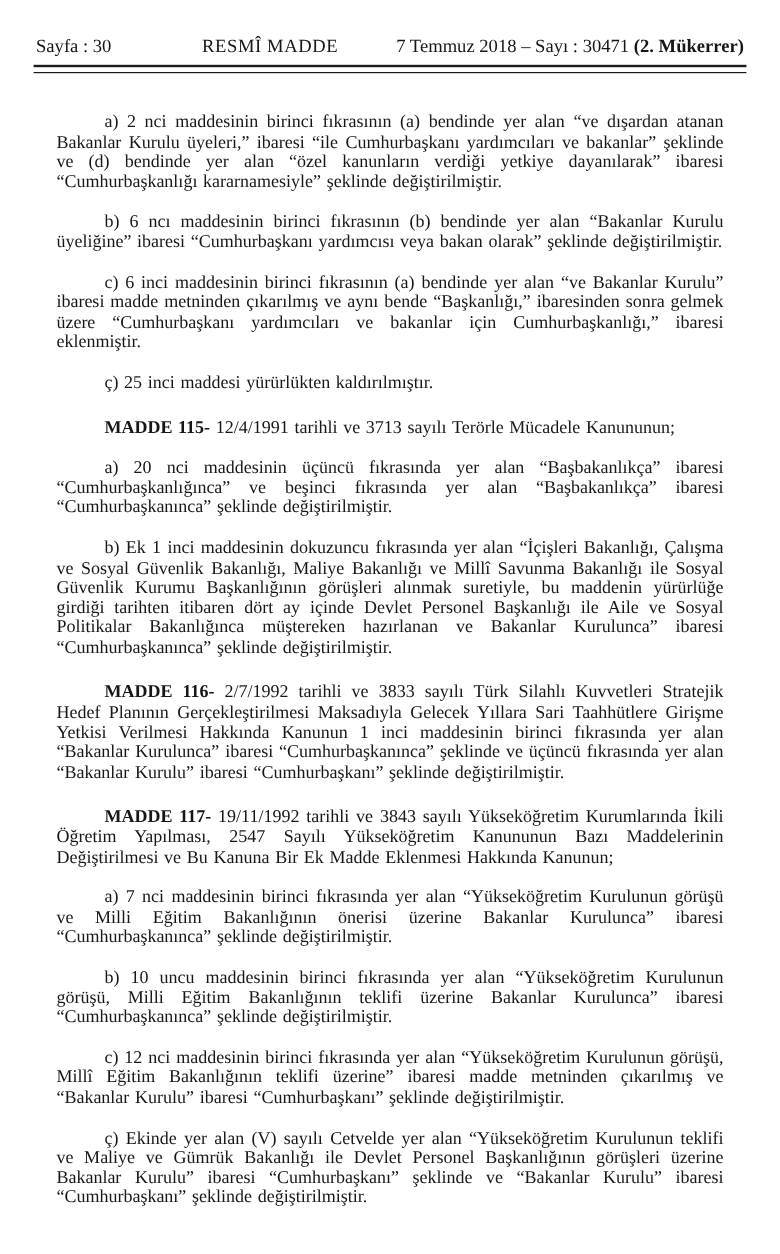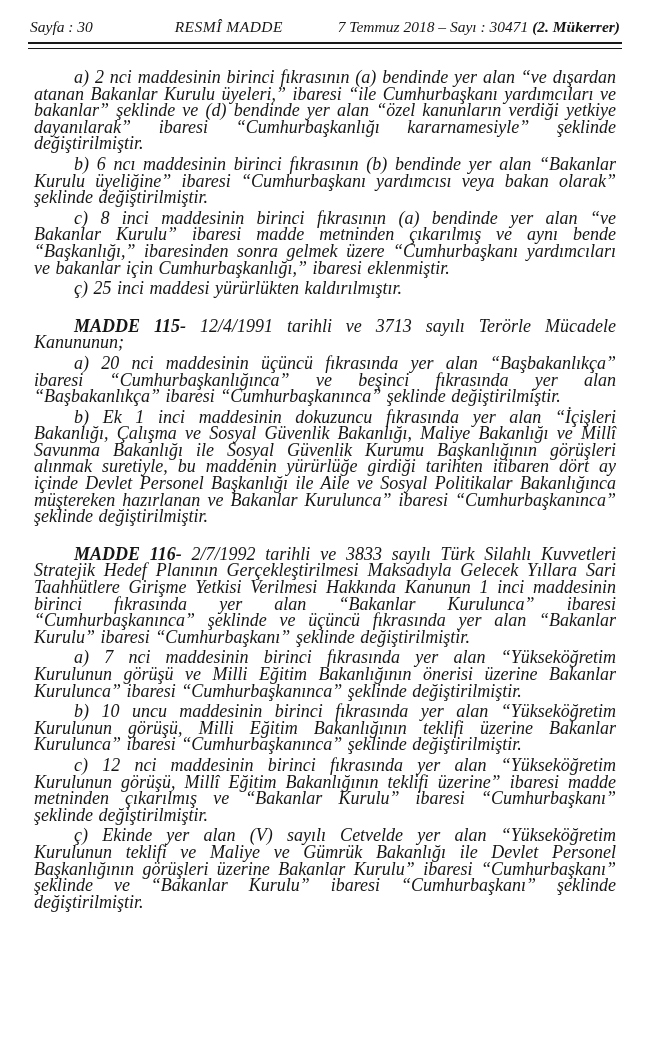--- a/index.html
+++ b/index.html
@@ -11,22 +11,21 @@
     width: 650px;
     height: 1045px;
     font-family: "Liberation Serif", "DejaVu Serif", serif;
     color: #161616;
     overflow: hidden;
   }
   .page {
     box-sizing: border-box;
     width: 650px;
     height: 917px;
-    padding: 14px 28px 10px 28px;
-    font-style: italic;
+    padding: 26px 28px 10px 28px;
   }
   .header-row {
     display: flex;
     justify-content: space-between;
     align-items: baseline;
     font-size: 15.5px;
     padding: 4px 2px 6px 2px;
   }
   .header-left { min-width: 90px; text-align: left; }
   .header-center { text-align: center; letter-spacing: 0.5px; }
@@ -35,22 +34,22 @@
   .double-rule {
     height: 4px;
     border-top: 2.5px solid #1a1a1a;
     border-bottom: 1.5px solid #1a1a1a;
     margin: 0 0 14px 0;
   }
   .content {
     padding: 2px 2px 0 2px;
   }
   .content p {
-    margin: 4px;
-    font-size: 18px;
+    margin: 17px;
+    font-size: 15px;
     line-height: 16.6px;
     text-align: justify;
     text-indent: 40px;
     word-spacing: 1px;
   }
   .content p.spaced {
     margin-top: 21px;
   }
   .lead { font-weight: bold; }
 </style>
@@ -63,29 +62,30 @@
     <span class="header-left">Sayfa : 30</span>
     <span class="header-center">RESMÎ MADDE</span>
     <span class="header-right"><span>7 Temmuz 2018 – Sayı : 30471 </span><span class="bold">(2. Mükerrer)</span></span>
   </div>
 
   <div class="double-rule"></div>
 
   <div class="content">
     <p><span>a) 2 nci maddesinin birinci fıkrasının (a) bendinde yer alan “ve dışardan atanan Bakanlar Kurulu üyeleri,” ibaresi “ile Cumhurbaşkanı yardımcıları ve bakanlar” şeklinde ve (d) bendinde yer alan “özel kanunların verdiği yetkiye dayanılarak” ibaresi “Cumhurbaşkanlığı kararnamesiyle” şeklinde değiştirilmiştir.</span></p>
     <p><span>b) 6 ncı maddesinin birinci fıkrasının (b) bendinde yer alan “Bakanlar Kurulu üyeliğine” ibaresi “Cumhurbaşkanı yardımcısı veya bakan olarak” şeklinde değiştirilmiştir.</span></p>
-    <p><span>c) 8 inci maddesinin birinci fıkrasının (a) bendinde yer alan “ve Bakanlar Kurulu” ibaresi madde metninden çıkarılmış ve aynı bende “Başkanlığı,” ibaresinden sonra gelmek üzere “Cumhurbaşkanı yardımcıları ve bakanlar için Cumhurbaşkanlığı,” ibaresi eklenmiştir.</span></p>
+    <p><span>c) 6 inci maddesinin birinci fıkrasının (a) bendinde yer alan “ve Bakanlar Kurulu” ibaresi madde metninden çıkarılmış ve aynı bende “Başkanlığı,” ibaresinden sonra gelmek üzere “Cumhurbaşkanı yardımcıları ve bakanlar için Cumhurbaşkanlığı,” ibaresi eklenmiştir.</span></p>
     <p><span>ç) 25 inci maddesi yürürlükten kaldırılmıştır.</span></p>
 
     <p class="spaced"><span class="lead">MADDE 115- </span><span>12/4/1991 tarihli ve 3713 sayılı Terörle Mücadele Kanununun;</span></p>
     <p><span>a) 20 nci maddesinin üçüncü fıkrasında yer alan “Başbakanlıkça” ibaresi “Cumhurbaşkanlığınca” ve beşinci fıkrasında yer alan “Başbakanlıkça” ibaresi “Cumhurbaşkanınca” şeklinde değiştirilmiştir.</span></p>
     <p><span>b) Ek 1 inci maddesinin dokuzuncu fıkrasında yer alan “İçişleri Bakanlığı, Çalışma ve Sosyal Güvenlik Bakanlığı, Maliye Bakanlığı ve Millî Savunma Bakanlığı ile Sosyal Güvenlik Kurumu Başkanlığının görüşleri alınmak suretiyle, bu maddenin yürürlüğe girdiği tarihten itibaren dört ay içinde Devlet Personel Başkanlığı ile Aile ve Sosyal Politikalar Bakanlığınca müştereken hazırlanan ve Bakanlar Kurulunca” ibaresi “Cumhurbaşkanınca” şeklinde değiştirilmiştir.</span></p>
 
     <p class="spaced"><span class="lead">MADDE 116- </span><span>2/7/1992 tarihli ve 3833 sayılı Türk Silahlı Kuvvetleri Stratejik Hedef Planının Gerçekleştirilmesi Maksadıyla Gelecek Yıllara Sari Taahhütlere Girişme Yetkisi Verilmesi Hakkında Kanunun 1 inci maddesinin birinci fıkrasında yer alan “Bakanlar Kurulunca” ibaresi “Cumhurbaşkanınca” şeklinde ve üçüncü fıkrasında yer alan “Bakanlar Kurulu” ibaresi “Cumhurbaşkanı” şeklinde değiştirilmiştir.</span></p>
 
+    <p class="spaced"><span class="lead">MADDE 117- </span><span>19/11/1992 tarihli ve 3843 sayılı Yükseköğretim Kurumlarında İkili Öğretim Yapılması, 2547 Sayılı Yükseköğretim Kanununun Bazı Maddelerinin Değiştirilmesi ve Bu Kanuna Bir Ek Madde Eklenmesi Hakkında Kanunun;</span></p>
     <p><span>a) 7 nci maddesinin birinci fıkrasında yer alan “Yükseköğretim Kurulunun görüşü ve Milli Eğitim Bakanlığının önerisi üzerine Bakanlar Kurulunca” ibaresi “Cumhurbaşkanınca” şeklinde değiştirilmiştir.</span></p>
     <p><span>b) 10 uncu maddesinin birinci fıkrasında yer alan “Yükseköğretim Kurulunun görüşü, Milli Eğitim Bakanlığının teklifi üzerine Bakanlar Kurulunca” ibaresi “Cumhurbaşkanınca” şeklinde değiştirilmiştir.</span></p>
     <p><span>c) 12 nci maddesinin birinci fıkrasında yer alan “Yükseköğretim Kurulunun görüşü, Millî Eğitim Bakanlığının teklifi üzerine” ibaresi madde metninden çıkarılmış ve “Bakanlar Kurulu” ibaresi “Cumhurbaşkanı” şeklinde değiştirilmiştir.</span></p>
     <p><span>ç) Ekinde yer alan (V) sayılı Cetvelde yer alan “Yükseköğretim Kurulunun teklifi ve Maliye ve Gümrük Bakanlığı ile Devlet Personel Başkanlığının görüşleri üzerine Bakanlar Kurulu” ibaresi “Cumhurbaşkanı” şeklinde ve “Bakanlar Kurulu” ibaresi “Cumhurbaşkanı” şeklinde değiştirilmiştir.</span></p>
 
   </div>
 
 </div>
 
 </body></html>

